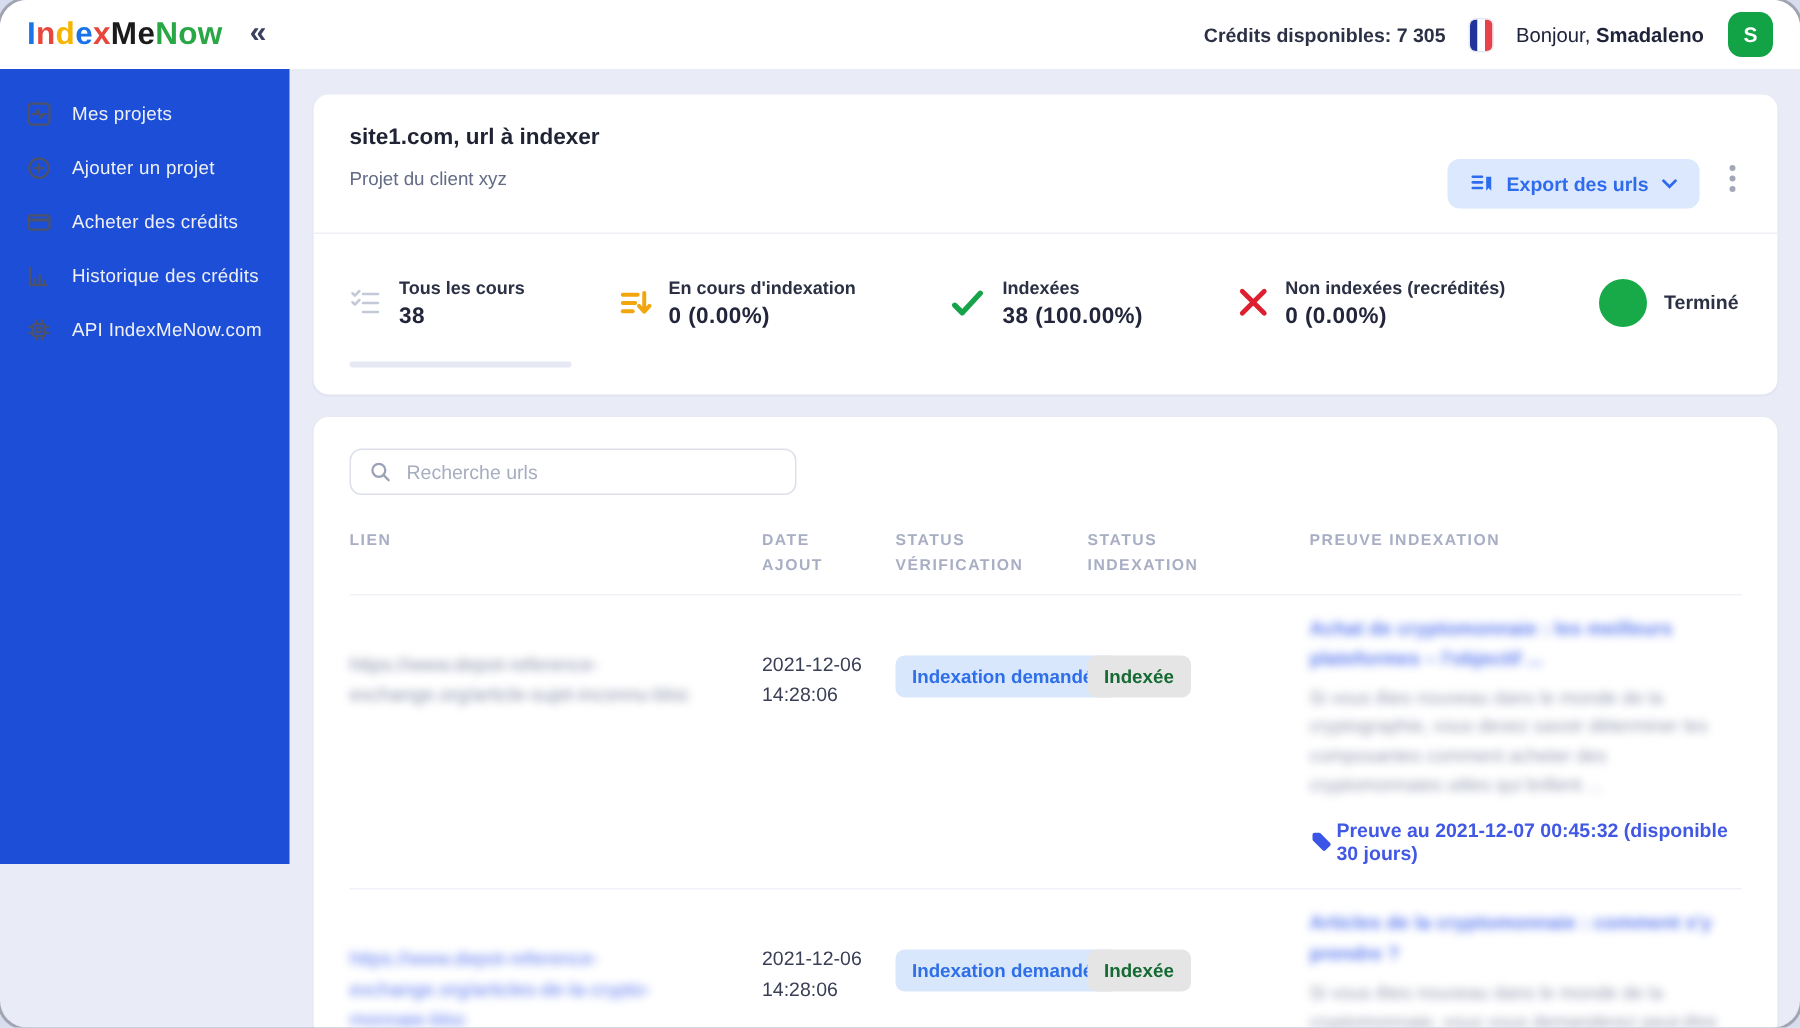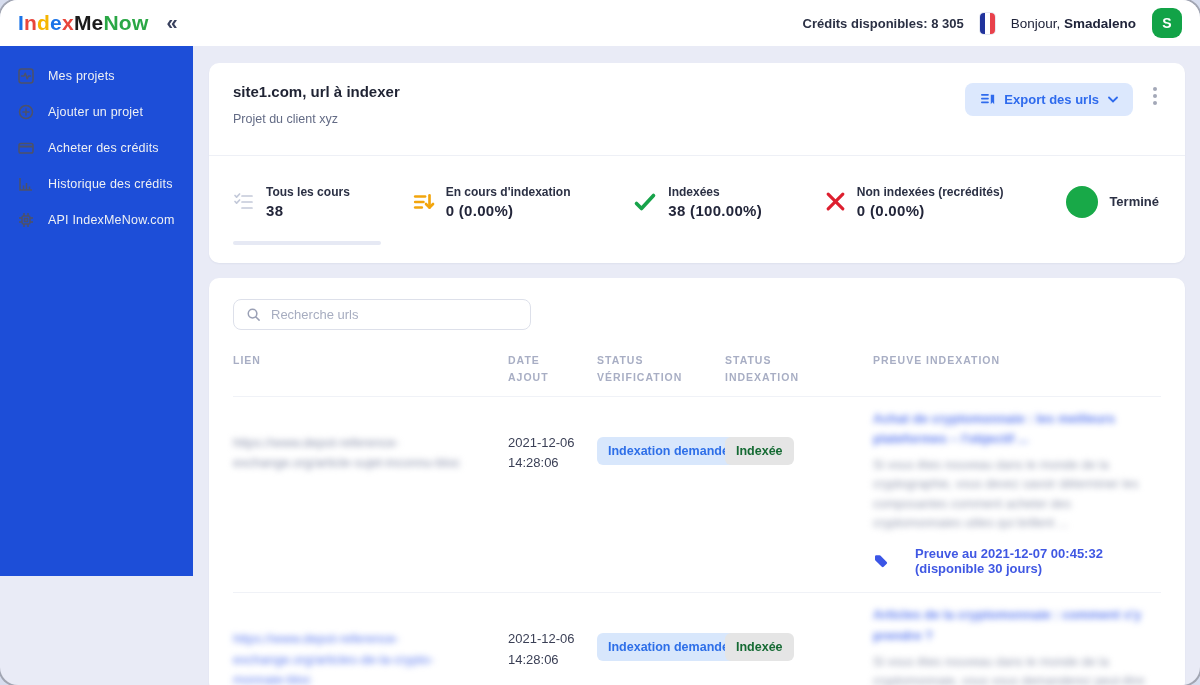--- a/index.html
+++ b/index.html
@@ -29,21 +29,21 @@
   .side-item .icn { width:16px; height:16px; flex:0 0 16px; color:#4d5269; }
   .side-item .lbl { font-size:12.5px; color:#eef0f4; letter-spacing:.2px; }
 
   
   .main { position:absolute; top:46px; left:193px; right:0; bottom:0; padding:17px 15px 0 16px; }
   .card { background:#fff; border-radius:10px; box-shadow:0 1px 2px rgba(25,35,70,.05); }
   .card1 { height:200px; margin-bottom:15px; }
   .card1-head { display:flex; align-items:flex-start; justify-content:space-between; padding:20px 24px 0 24px; height:92px; }
   .proj-title { font-size:15px; font-weight:700; color:#1f2333; }
   .proj-sub { font-size:12.5px; color:#636b85; margin-top:12px; }
-  .head-actions { display:flex; align-items:flex-start; gap:16px; }
+  .head-actions { display:flex; align-items:flex-start; gap:16px;margin-top:23px; }
   .export-btn { display:flex; align-items:center; gap:9px; background:#dce8fd; color:#2f6bed;
                 border:none; border-radius:8px; padding:9px 15px; font-size:13px; font-weight:700;
                 font-family:inherit; cursor:pointer; }
   .kebab { display:flex; flex-direction:column; gap:3px; padding:4px; cursor:pointer; }
   .kebab i { width:4px; height:4px; border-radius:50%; background:#a3a8b8; }
   .divider { height:1px; background:#eef0f6; }
 
   .stats { display:flex; align-items:center; justify-content:space-between; padding:0 26px 0 24px; height:91px; }
   .stat { display:flex; align-items:center; gap:11px; position:relative; }
   .stat .txt { display:flex; flex-direction:column; gap:3px; }
@@ -72,37 +72,37 @@
   .badge { display:inline-block; font-size:12.5px; font-weight:600; border-radius:6px; padding:7px 11px; white-space:nowrap; }
   .badge-blue { background:#d8e7fc; color:#2e6fe8; }
   .badge-green { background:#e5e5e5; color:#156a33; }
   .cell-preuve { padding-right:4px; }
 
   .blur-blue { color:#5f7df0; filter:blur(3px); user-select:none; }
   .blur-slate { color:#8d94ad; filter:blur(3px); user-select:none; }
   .blur-gray { color:#979db2; filter:blur(3px); user-select:none; }
   .p-title { font-size:13px; font-weight:600; line-height:1.55; }
   .p-desc { font-size:12.5px; line-height:1.55; margin-top:7px; }
-  .proof-link { display:flex; align-items:center; gap:26px; margin-top:13px; cursor:pointer; }
+  .proof-link { display:flex; align-items:center; gap:2px; margin-top:13px; cursor:pointer; }
   .proof-link .pl-text { font-size:13px; font-weight:600; color:#4058e3; }
 
   svg { display:block; }
 </style>
 </head>
 <body>
 
 <div class="window">
 
   <div class="topbar">
     <div class="topbar-left">
       <div class="logo"><span style="color: rgb(26, 115, 232);">I</span><span style="color: rgb(232, 70, 60);">n</span><span style="color: rgb(245, 181, 2);">d</span><span style="color: rgb(26, 115, 232);">e</span><span style="color: rgb(232, 70, 60);">x</span><span style="color: rgb(27, 27, 27);">M</span><span style="color: rgb(27, 27, 27);">e</span><span style="color: rgb(42, 167, 69);">N</span><span style="color: rgb(42, 167, 69);">o</span><span style="color: rgb(42, 167, 69);">w</span></div>
       <div class="collapse">«</div>
     </div>
     <div class="topbar-right">
-      <div class="credits">Crédits disponibles: 8 305</div>
+      <div class="credits">Crédits disponibles: 7 305</div>
       <div class="flag">
         <span style="background: rgb(33, 51, 156);"></span>
           <span style="background: rgb(255, 255, 255);"></span>
           <span style="background: rgb(232, 65, 75);"></span>
       </div>
       <div class="greeting"><span>Bonjour, </span><b>Smadaleno</b></div>
       <div class="avatar">S</div>
     </div>
   </div>
 

